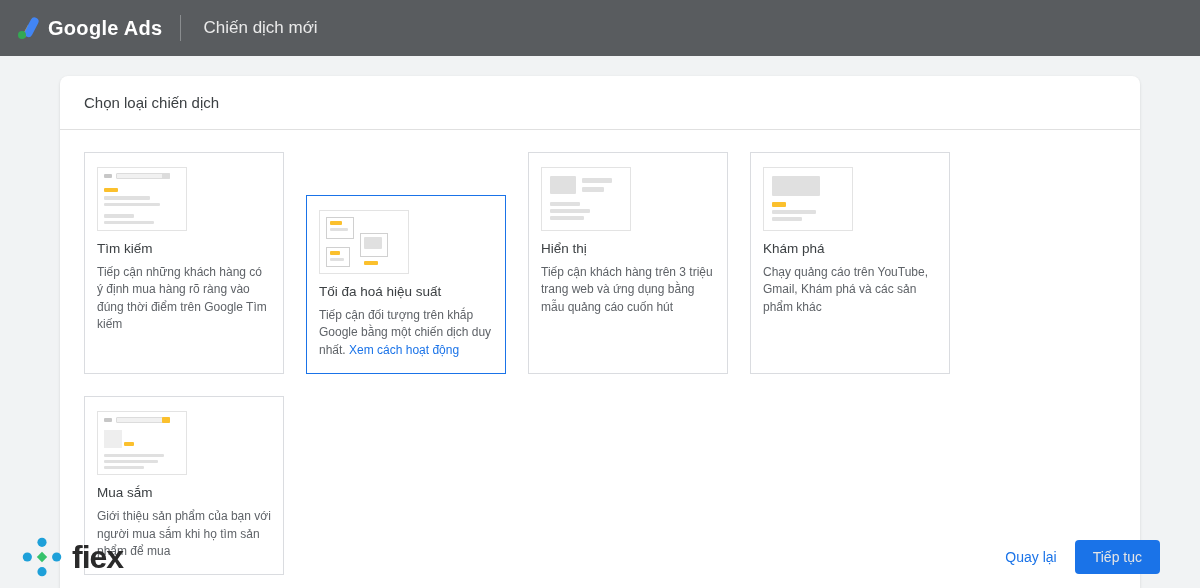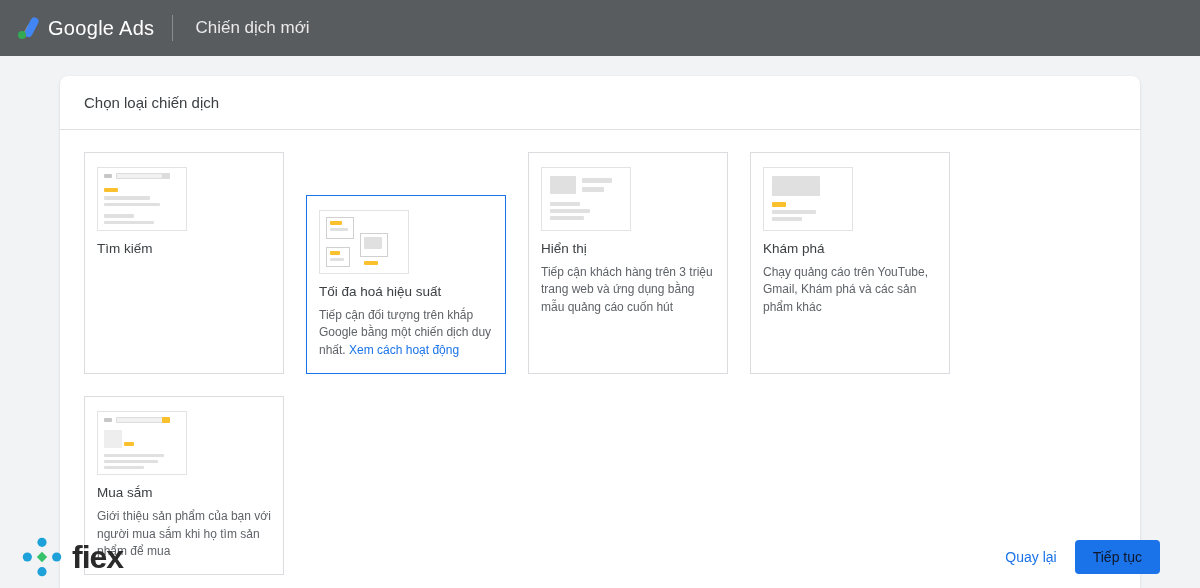--- a/index.html
+++ b/index.html
@@ -8,21 +8,21 @@
     height: 56px;
     background: #595c5f;
     display: flex;
     align-items: center;
     padding: 0 16px;
     color: #fff;
     gap: 12px;
   }
   .gads-logo { display: flex; align-items: center; gap: 8px; }
   .gads-logo svg { width: 24px; height: 24px; }
-  .gads-logo-text { font-size: 20px; font-weight: 400; letter-spacing: .3px; }
+  .gads-logo-text { font-size: 20px; font-weight: 700; letter-spacing: .3px; }
   .header-divider { width: 1px; height: 26px; background: #8a8d8f; margin: 0 10px 0 6px; }
   .header-title { font-size: 17px; font-weight: 400; color: #eaeaea; }
   .main { padding: 20px 60px 0 60px; }
   .card {
     background: #fff;
     border-radius: 8px;
     box-shadow: 0 1px 3px rgba(0,0,0,.12);
     overflow: hidden;
   }
   .card-header { padding: 18px 24px; border-bottom: 1px solid #e0e0e0; font-size: 15px; color: #3c4043; }
@@ -57,21 +57,21 @@
     display: flex;
     align-items: center;
     justify-content: space-between;
     padding: 0 40px 0 20px;
     background: transparent;
   }
   .fiex-logo { display: flex; align-items: center; gap: 8px; }
   .fiex-text { font-family: Arial, sans-serif; font-size: 32px; font-weight: 700; letter-spacing: -1px; color: #2a2a2a; }
   .actions { display: flex; align-items: center; gap: 18px; }
   .btn-text { color: #1a73e8; font-size: 14px; cursor: pointer; }
-  .btn-primary { background: #1a73e8; color: #0f172a; font-size: 14px; padding: 9px 18px; border-radius: 4px; border: none; cursor: pointer; }
+  .btn-primary { background: #1a73e8; color: #e5e5e5; font-size: 14px; padding: 9px 18px; border-radius: 4px; border: none; cursor: pointer; }
 </style>
 </head>
 <body>
 
 <div class="header">
   <div class="gads-logo">
     <svg viewBox="0 0 48 48">
       <path fill="#FBBC04" d="M12 40 L24 18 L30 21 L18 43 Z"></path>
       <path fill="#4285F4" d="M24 18 L30 7 A8 8 0 0 1 44 15 L32 38 A8 8 0 0 1 18 30 Z"></path>
       <circle cx="12" cy="38" r="8" fill="#34A853"></circle>
@@ -92,20 +92,21 @@
           <span class="bar" style="left:6px;top:6px;width:8px;height:4px;background:#c7c7c7"></span>
           <span class="bar" style="left:18px;top:5px;width:54px;height:6px;background:#f1f1f1;border:1px solid #dcdcdc"></span>
           <span class="bar" style="left:64px;top:5px;width:8px;height:6px;background:#dcdcdc"></span>
           <span class="bar y" style="left:6px;top:20px;width:14px;height:4px"></span>
           <span class="bar" style="left:6px;top:28px;width:46px;height:4px"></span>
           <span class="bar" style="left:6px;top:35px;width:56px;height:3px"></span>
           <span class="bar" style="left:6px;top:46px;width:30px;height:4px"></span>
           <span class="bar" style="left:6px;top:53px;width:50px;height:3px"></span>
         </div>
         <div class="tile-title">Tìm kiếm</div>
+        <div class="tile-desc">Tiếp cận những khách hàng có ý định mua hàng rõ ràng vào đúng thời điểm trên Google Tìm kiếm</div>
       </div>
 
       <div class="tile selected">
         <div class="thumb">
           <span class="box" style="left:6px;top:6px;width:28px;height:22px;background:#fff"></span>
           <span class="bar y" style="left:10px;top:10px;width:12px;height:4px"></span>
           <span class="bar" style="left:10px;top:17px;width:18px;height:3px"></span>
           <span class="box" style="left:40px;top:22px;width:28px;height:24px;background:#fff"></span>
           <span class="bar" style="left:44px;top:26px;width:18px;height:12px"></span>
           <span class="box" style="left:6px;top:36px;width:24px;height:20px;background:#fff"></span>

